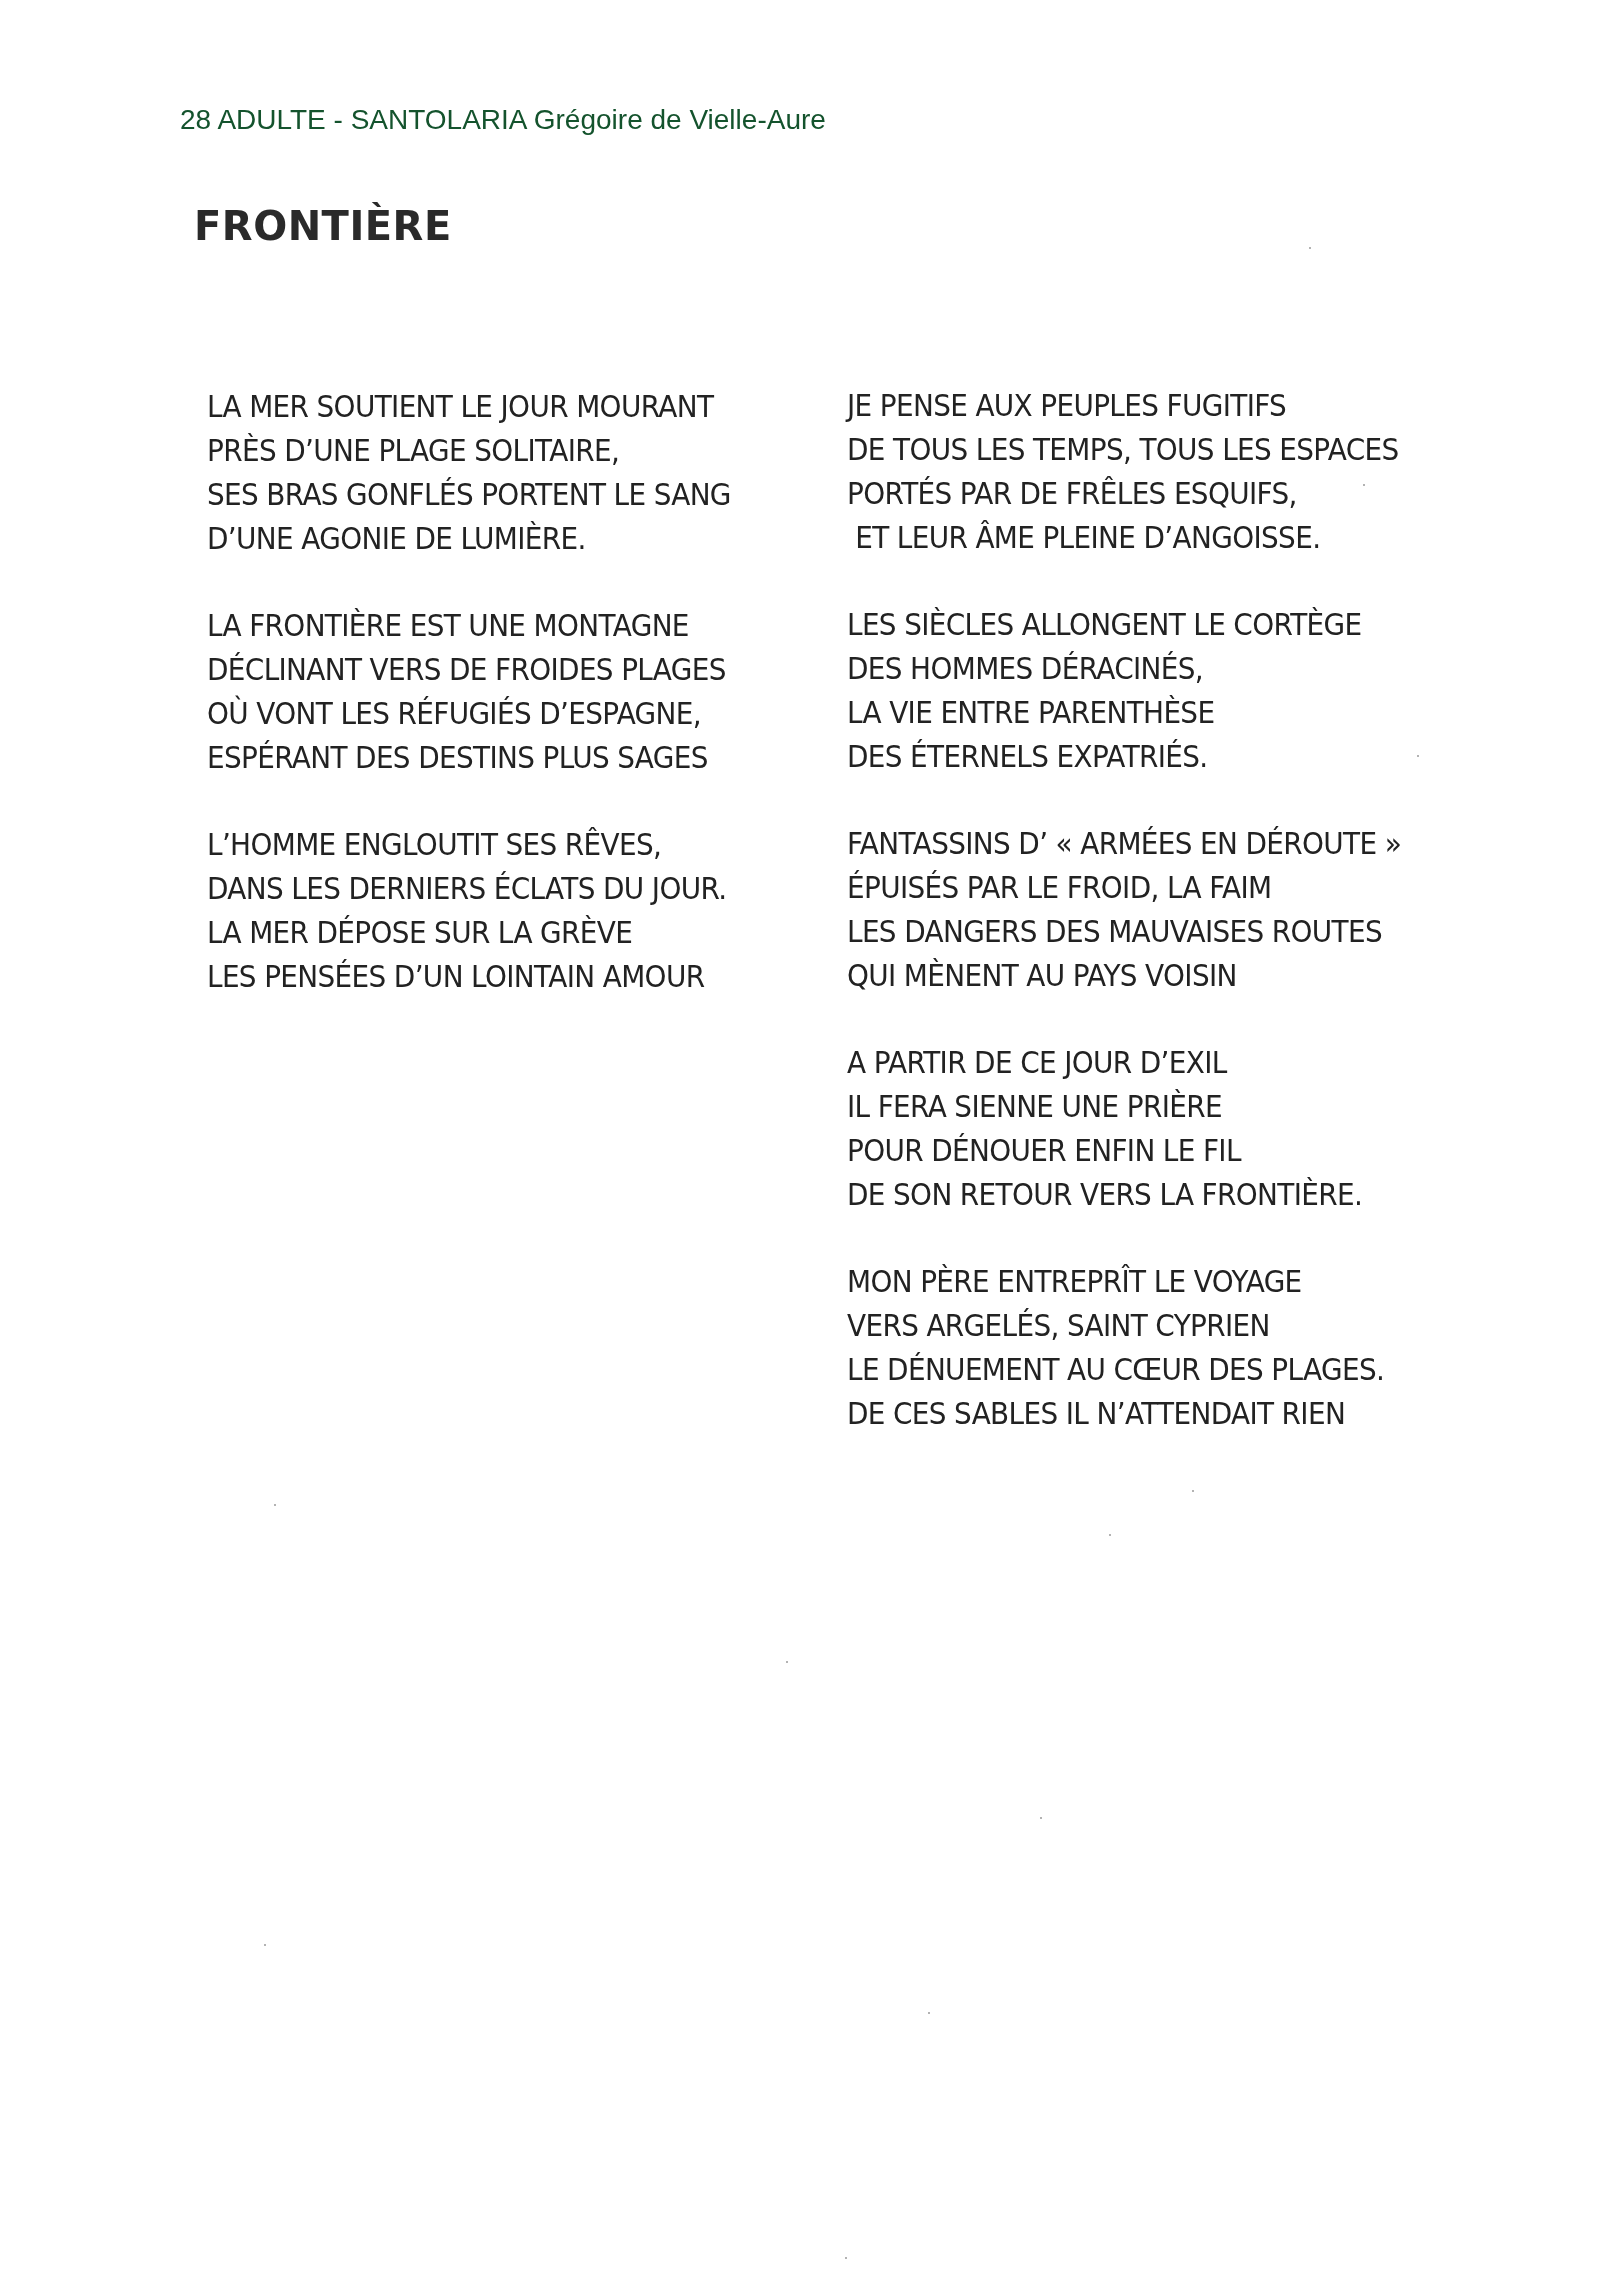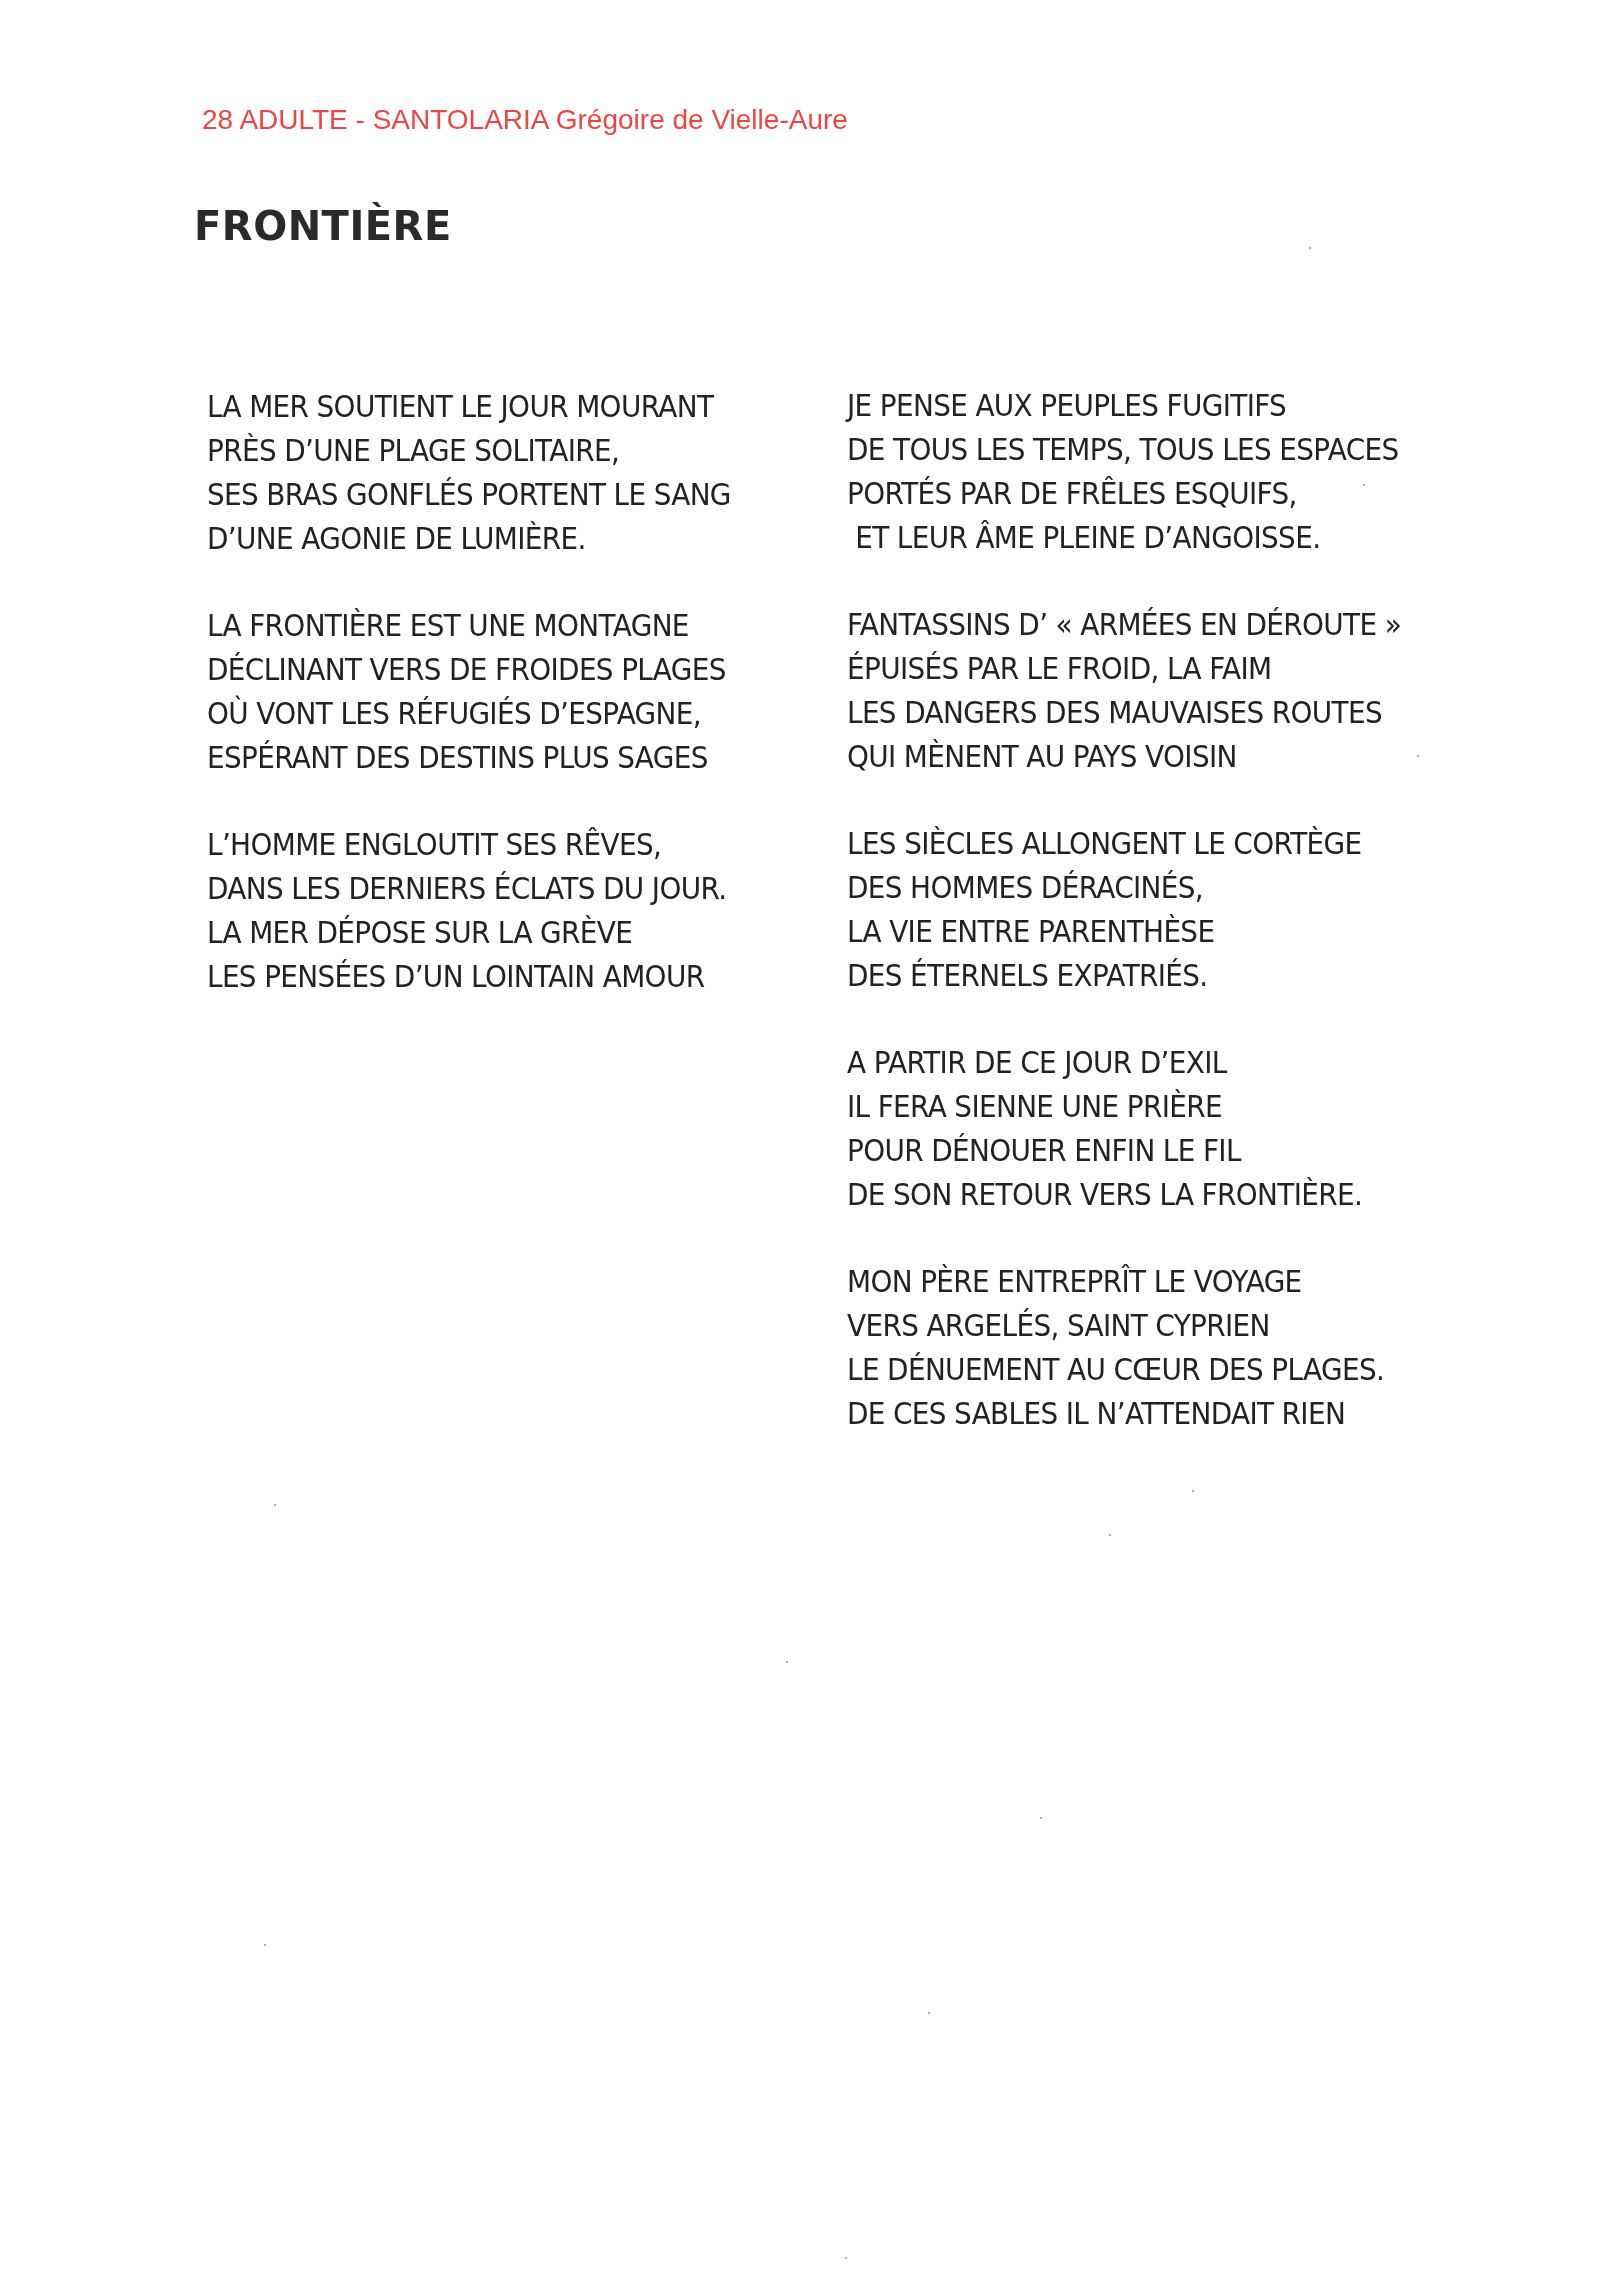--- a/index.html
+++ b/index.html
@@ -10,25 +10,25 @@
     body {
       width: 1618px;
       height: 2284px;
       position: relative;
       overflow: hidden;
       font-family: "Liberation Sans", sans-serif;
       color: #1b1b1b;
     }
     .page-header {
       position: absolute;
-      left: 202px;
+      left: 180px;
       top: 104px;
       font-family: "Liberation Sans", sans-serif;
       font-size: 28px;
-      color: #ef4444;
+      color: #14532d;
       letter-spacing: 0px;
       white-space: nowrap;
     }
     .poem-title {
       position: absolute;
       left: 194px;
       top: 203px;
       font-family: "DejaVu Sans", sans-serif;
       font-weight: bold;
       font-size: 40px;
@@ -93,30 +93,30 @@
 </div>
 
 <div class="column right">
   <div class="stanza">
     <div class="line">JE PENSE AUX PEUPLES FUGITIFS</div>
     <div class="line">DE TOUS LES TEMPS, TOUS LES ESPACES</div>
     <div class="line">PORTÉS PAR DE FRÊLES ESQUIFS,</div>
     <div class="line"> ET LEUR ÂME PLEINE D’ANGOISSE.</div>
   </div>
   <div class="stanza">
+    <div class="line">LES SIÈCLES ALLONGENT LE CORTÈGE</div>
+    <div class="line">DES HOMMES DÉRACINÉS,</div>
+    <div class="line">LA VIE ENTRE PARENTHÈSE</div>
+    <div class="line">DES ÉTERNELS EXPATRIÉS.</div>
+  </div>
+  <div class="stanza">
     <div class="line">FANTASSINS D’ « ARMÉES EN DÉROUTE »</div>
     <div class="line">ÉPUISÉS PAR LE FROID, LA FAIM</div>
     <div class="line">LES DANGERS DES MAUVAISES ROUTES</div>
     <div class="line">QUI MÈNENT AU PAYS VOISIN</div>
-  </div>
-  <div class="stanza">
-    <div class="line">LES SIÈCLES ALLONGENT LE CORTÈGE</div>
-    <div class="line">DES HOMMES DÉRACINÉS,</div>
-    <div class="line">LA VIE ENTRE PARENTHÈSE</div>
-    <div class="line">DES ÉTERNELS EXPATRIÉS.</div>
   </div>
   <div class="stanza">
     <div class="line">A PARTIR DE CE JOUR D’EXIL</div>
     <div class="line">IL FERA SIENNE UNE PRIÈRE</div>
     <div class="line">POUR DÉNOUER ENFIN LE FIL</div>
     <div class="line">DE SON RETOUR VERS LA FRONTIÈRE.</div>
   </div>
   <div class="stanza">
     <div class="line">MON PÈRE ENTREPRÎT LE VOYAGE</div>
     <div class="line">VERS ARGELÉS, SAINT CYPRIEN</div>

